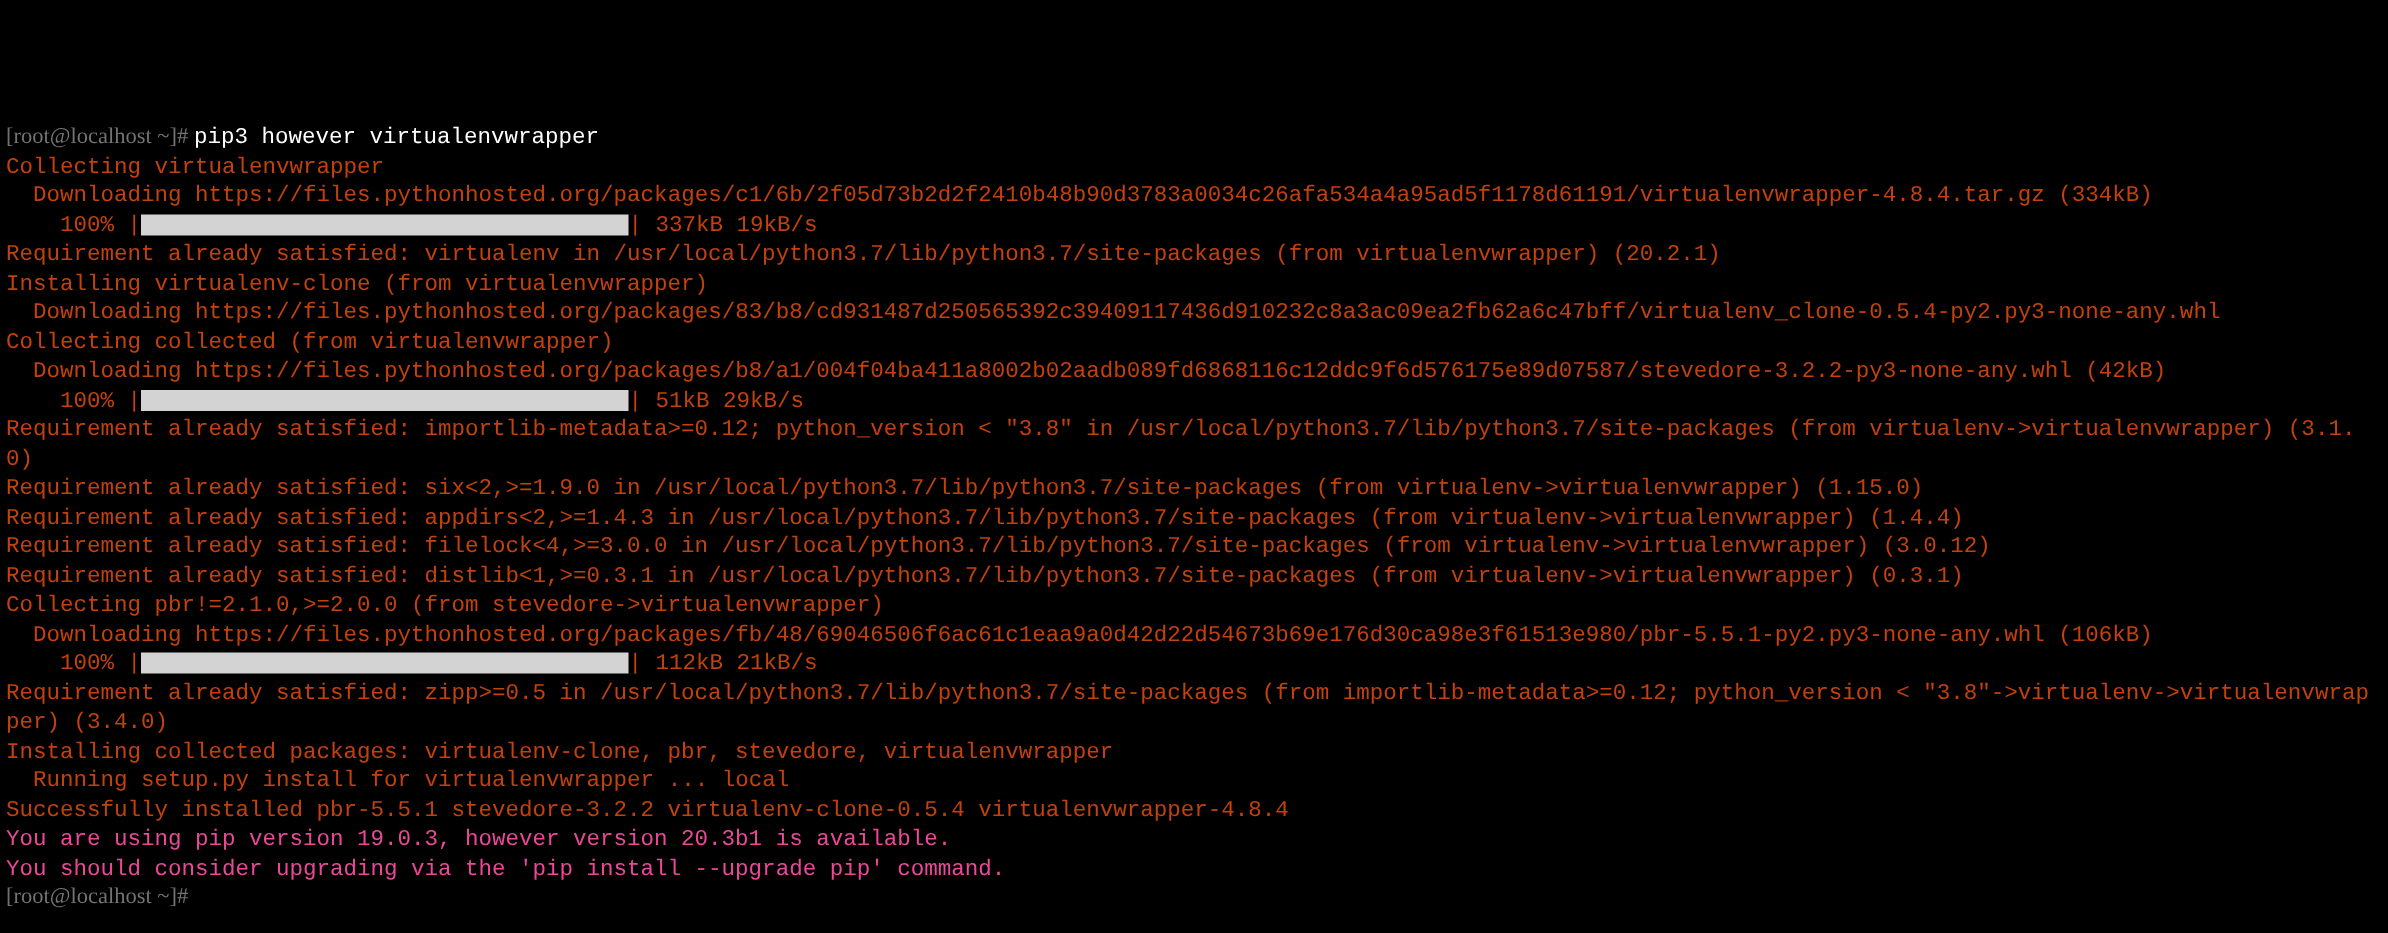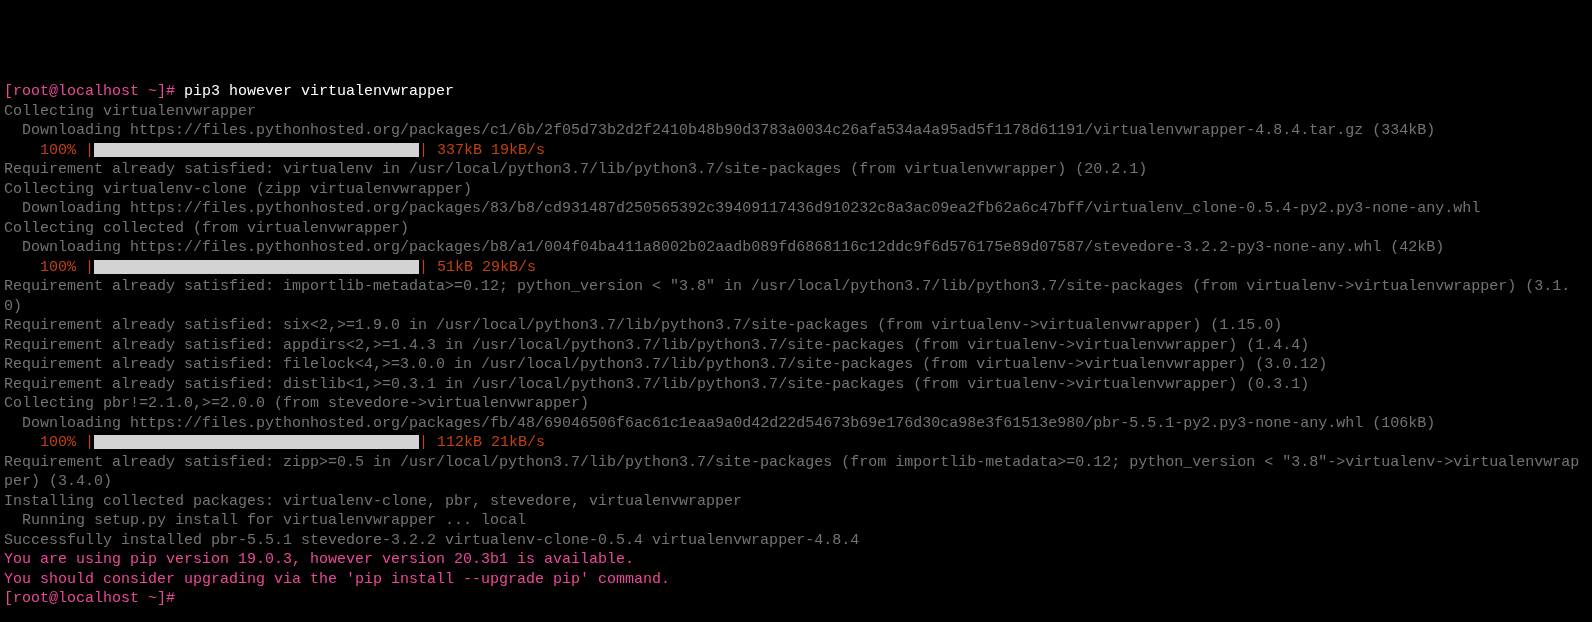--- a/index.html
+++ b/index.html
@@ -11,24 +11,25 @@
       background-color: #000000;
       color: #ffffff;
       font-family: 'Consolas', 'Monaco', 'Courier New', monospace;
       font-size: 15px;
       line-height: 1.3;
       padding: 4px;
       white-space: pre-wrap;
       word-break: break-all;
     }
     .prompt {
-      color: #ec4899;
+      color: #737373;
+      font-family: Liberation Serif, serif;
     }
     .output-line {
-      color: #737373;
+      color: #c2410c;
     }
     .progress-line {
       color: #c2410c;
     }
     .progress-bar {
       background-color: #d3d3d3;
       color: #d3d3d3;
       display: inline-block;
       width: 325px;
       height: 14px;
@@ -47,21 +48,21 @@
 </head>
 <body>
 
 
 
 <div><span class="prompt">[root@localhost ~]# </span><span>pip3 however virtualenvwrapper</span>
 <span class="output-line">Collecting virtualenvwrapper</span>
 <span class="output-line">  Downloading https://files.pythonhosted.org/packages/c1/6b/2f05d73b2d2f2410b48b90d3783a0034c26afa534a4a95ad5f1178d61191/virtualenvwrapper-4.8.4.tar.gz (334kB)</span>
 <span class="progress-line"><span>    100% |</span><span class="progress-bar"></span><span>| 337kB 19kB/s</span></span>
 <span class="output-line">Requirement already satisfied: virtualenv in /usr/local/python3.7/lib/python3.7/site-packages (from virtualenvwrapper) (20.2.1)</span>
-<span class="output-line">Collecting virtualenv-clone (zipp virtualenvwrapper)</span>
+<span class="output-line">Installing virtualenv-clone (from virtualenvwrapper)</span>
 <span class="output-line">  Downloading https://files.pythonhosted.org/packages/83/b8/cd931487d250565392c39409117436d910232c8a3ac09ea2fb62a6c47bff/virtualenv_clone-0.5.4-py2.py3-none-any.whl</span>
 <span class="output-line">Collecting collected (from virtualenvwrapper)</span>
 <span class="output-line">  Downloading https://files.pythonhosted.org/packages/b8/a1/004f04ba411a8002b02aadb089fd6868116c12ddc9f6d576175e89d07587/stevedore-3.2.2-py3-none-any.whl (42kB)</span>
 <span class="progress-line"><span>    100% |</span><span class="progress-bar"></span><span>| 51kB 29kB/s</span></span>
 <span class="output-line">Requirement already satisfied: importlib-metadata&gt;=0.12; python_version &lt; "3.8" in /usr/local/python3.7/lib/python3.7/site-packages (from virtualenv-&gt;virtualenvwrapper) (3.1.0)</span>
 <span class="output-line">Requirement already satisfied: six&lt;2,&gt;=1.9.0 in /usr/local/python3.7/lib/python3.7/site-packages (from virtualenv-&gt;virtualenvwrapper) (1.15.0)</span>
 <span class="output-line">Requirement already satisfied: appdirs&lt;2,&gt;=1.4.3 in /usr/local/python3.7/lib/python3.7/site-packages (from virtualenv-&gt;virtualenvwrapper) (1.4.4)</span>
 <span class="output-line">Requirement already satisfied: filelock&lt;4,&gt;=3.0.0 in /usr/local/python3.7/lib/python3.7/site-packages (from virtualenv-&gt;virtualenvwrapper) (3.0.12)</span>
 <span class="output-line">Requirement already satisfied: distlib&lt;1,&gt;=0.3.1 in /usr/local/python3.7/lib/python3.7/site-packages (from virtualenv-&gt;virtualenvwrapper) (0.3.1)</span>
 <span class="output-line">Collecting pbr!=2.1.0,&gt;=2.0.0 (from stevedore-&gt;virtualenvwrapper)</span>

